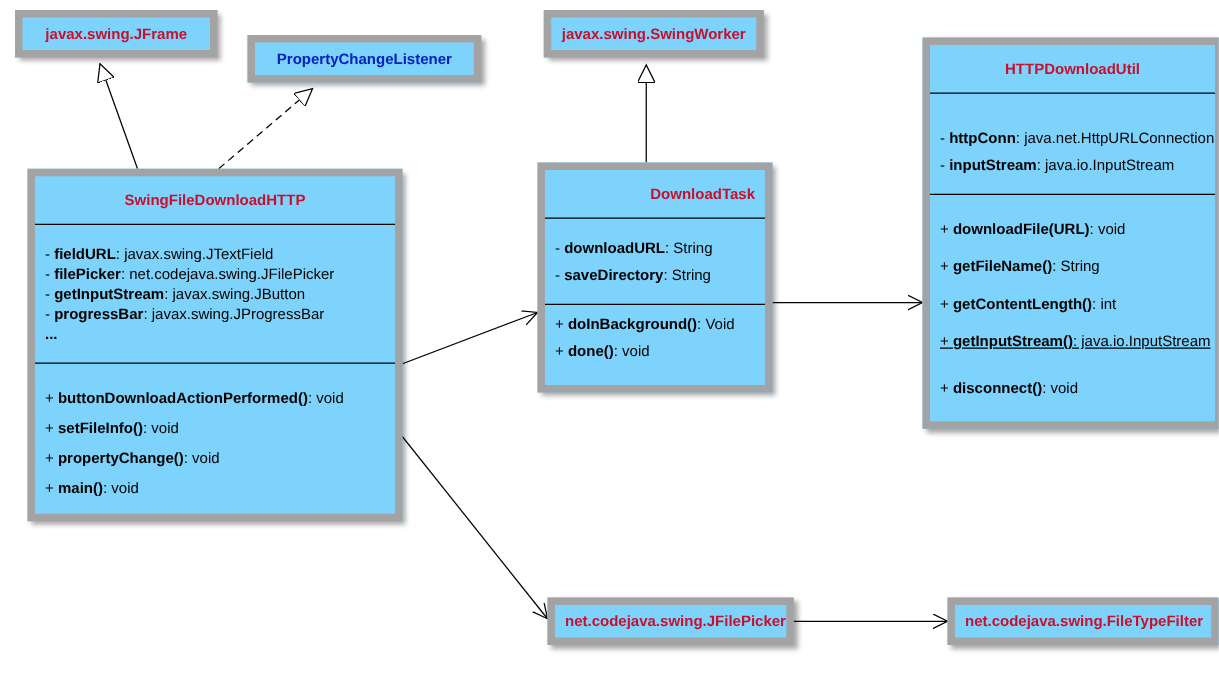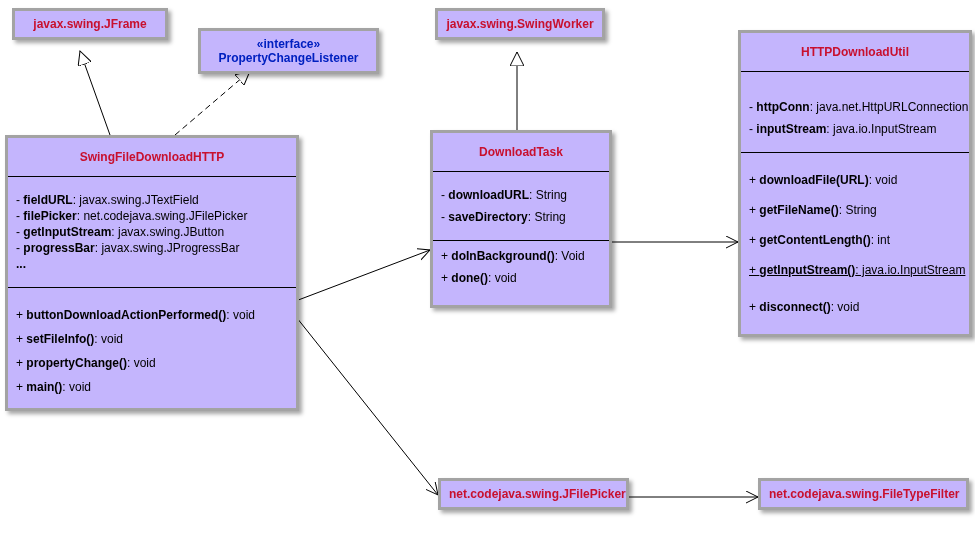--- a/index.html
+++ b/index.html
@@ -10,22 +10,22 @@
     font-size: 12px;
     color: #000;
   }
   .canvas {
     position: relative;
     width: 975px;
     height: 545px;
   }
   .box {
     position: absolute;
-    border: 3px solid #a3a3a3;
-    background: #c4b5fd;
+    border: 6px solid #a3a3a3;
+    background: #7dd3fc;
     box-shadow: 3px 3px 4px rgba(0,0,0,0.35);
   }
   .title {
     font-weight: bold;
     text-align: center;
     padding: 6px 8px;
     color: #c8102e;
     white-space: nowrap;
   }
   .title.stereo .stereotype {
@@ -80,26 +80,25 @@
 
     <line x1="624" y1="497" x2="758" y2="497" stroke="#000" stroke-width="1" marker-end="url(#arrowOpen)"></line>
   </svg>
 
   <div class="box" style="left:12px; top:8px; width:150px;">
     <div class="title">javax.swing.JFrame</div>
   </div>
 
   <div class="box" style="left:198px; top:28px; width:175px;">
     <div class="title stereo">
-      <span class="stereotype">«interface»</span>
       <span class="ifname">PropertyChangeListener</span>
     </div>
   </div>
 
-  <div class="box" style="left:5px; top:135px; width:288px;">
+  <div class="box" style="left:22px; top:135px; width:288px;">
     <div class="title" style="padding:12px 8px;">SwingFileDownloadHTTP</div>
     <div class="compart" style="padding-top:14px;padding-bottom:14px;">
       <div class="row"><span class="vis">-</span> <span class="nm">fieldURL</span><span class="ty">: javax.swing.JTextField</span></div>
       <div class="row"><span class="vis">-</span> <span class="nm">filePicker</span><span class="ty">: net.codejava.swing.JFilePicker</span></div>
       <div class="row"><span class="vis">-</span> <span class="nm">getInputStream</span><span class="ty">: javax.swing.JButton</span></div>
       <div class="row"><span class="vis">-</span> <span class="nm">progressBar</span><span class="ty">: javax.swing.JProgressBar</span></div>
       <div class="row"><span class="vis"></span><span class="nm">...</span><span class="ty"></span></div>
     </div>
     <div class="compart" style="padding-top:18px;padding-bottom:12px;">
       <div class="row" style="margin-bottom:10px;"><span class="vis">+</span> <span class="nm">buttonDownloadActionPerformed()</span><span class="ty">: void</span></div>
@@ -107,21 +106,21 @@
       <div class="row" style="margin-bottom:10px;"><span class="vis">+</span> <span class="nm">propertyChange()</span><span class="ty">: void</span></div>
       <div class="row"><span class="vis">+</span> <span class="nm">main()</span><span class="ty">: void</span></div>
     </div>
   </div>
 
   <div class="box" style="left:435px; top:8px; width:164px;">
     <div class="title">javax.swing.SwingWorker</div>
   </div>
 
   <div class="box" style="left:430px; top:130px; width:176px;">
-    <div class="title" style="padding:12px 8px;">DownloadTask</div>
+    <div class="title" style="padding:12px 8px;text-align:right;">DownloadTask</div>
     <div class="compart" style="padding-top:14px;padding-bottom:14px;">
       <div class="row" style="margin-bottom:8px;"><span class="vis">-</span> <span class="nm">downloadURL</span><span class="ty">: String</span></div>
       <div class="row"><span class="vis">-</span> <span class="nm">saveDirectory</span><span class="ty">: String</span></div>
     </div>
     <div class="compart" style="padding-top:6px;padding-bottom:18px;">
       <div class="row" style="margin-bottom:8px;"><span class="vis">+</span> <span class="nm">doInBackground()</span><span class="ty">: Void</span></div>
       <div class="row"><span class="vis">+</span> <span class="nm">done()</span><span class="ty">: void</span></div>
     </div>
   </div>
 

